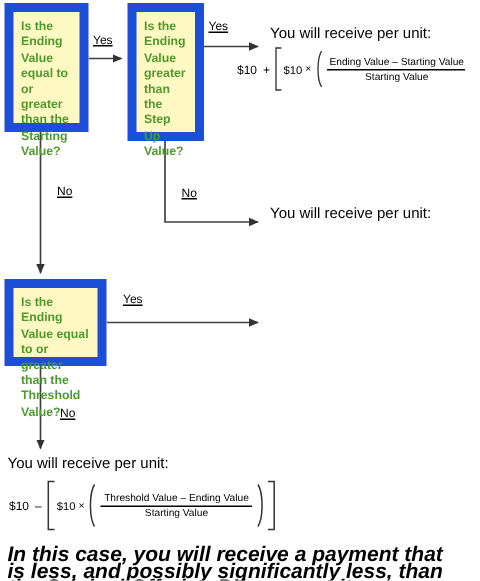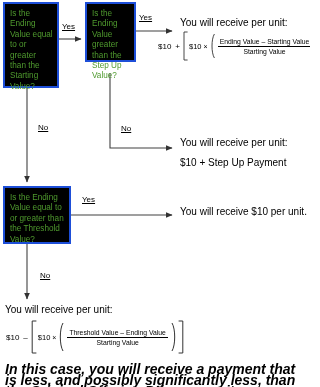--- a/index.html
+++ b/index.html
@@ -18,30 +18,30 @@
     position: absolute;
     left: 0; top: 0;
     width: 310px;
     height: 387px;
     overflow: hidden;
   }
   
   .dbox {
     position: absolute;
     box-sizing: border-box;
-    background: #000000;
-    border: 2px solid #1d4ed8;
+    background: #fef9c3;
+    border: 6px solid #1d4ed8;
     color: #4f9a2e;
-    font-weight: normal;
+    font-weight: bold;
     font-size: 8.2px;
     line-height: 10.4px;
     padding: 5px 4px 4px 5px;
   }
   #box1 { left: 3px;  top: 2px;   width: 56px; height: 86px; }
-  #box2 { left: 85px; top: 2px;   width: 51px; height: 60px; }
+  #box2 { left: 85px; top: 2px;   width: 51px; height: 92px; }
   #box3 { left: 3px;  top: 186px; width: 68px; height: 58px; }
 
   
   .elabel {
     position: absolute;
     font-size: 8px;
     color: #000;
     white-space: nowrap;
     text-decoration: underline;
   }
@@ -195,23 +195,21 @@
       <span class="frac">
         <span class="num">Ending Value  –  Starting Value</span>
         <span class="den">Starting Value</span>
       </span>
 
     </span>
 
   </div>
 
   <div class="rtext" id="res2-cap">You will receive per unit:</div>
-  <div class="rtext" id="res2-val">$10 + Step Up Payment</div>
-
-  <div class="rtext" id="res3-cap">You will receive $10 per unit.</div>
+
 
   <div class="rtext" id="res4-cap">You will receive per unit:</div>
 
   <div class="formula" id="formula2">
     <span class="f-lead">$10</span>
     <span class="f-op">–</span>
     <span class="brk">
       <svg width="6" height="34" viewBox="0 0 6 34">
           <path d="M5.4,1 L1.2,1 L1.2,33 L5.4,33" stroke="#333" stroke-width="1" fill="none"></path>
         </svg>

